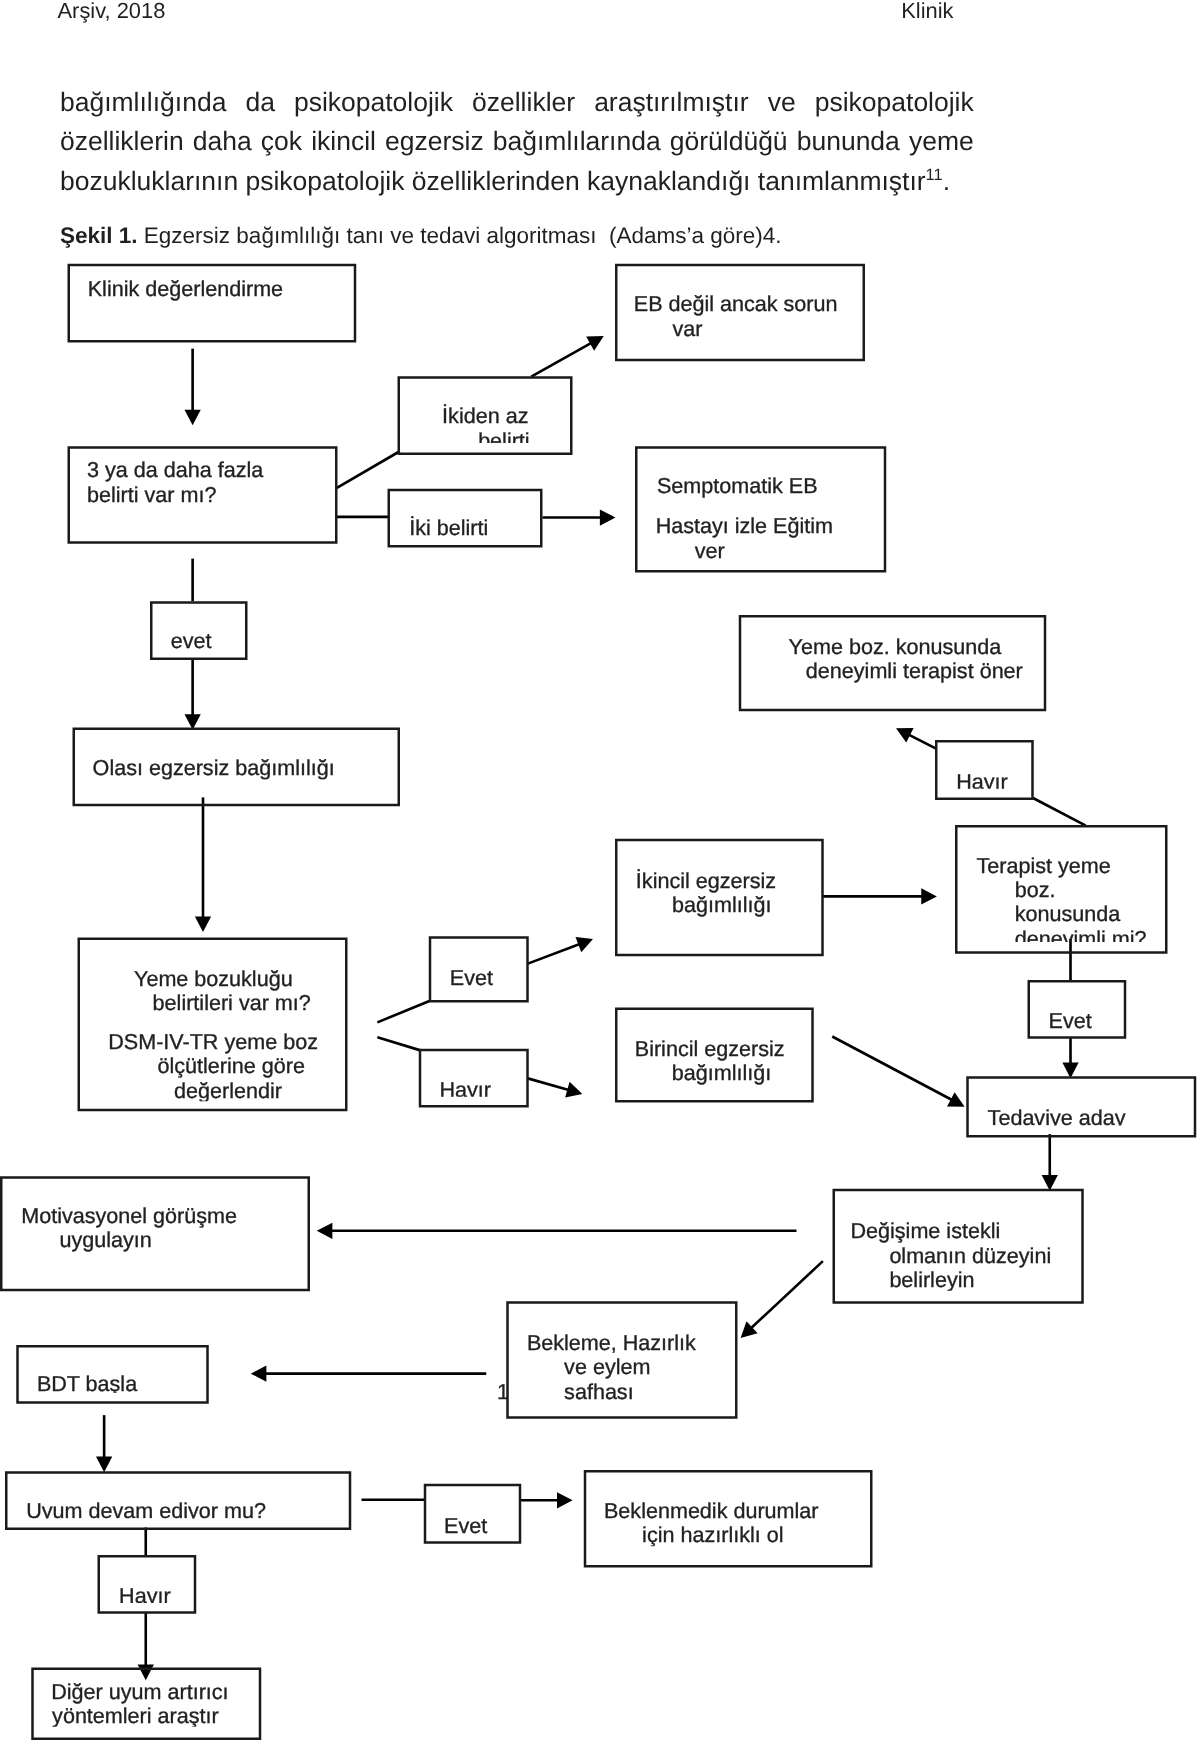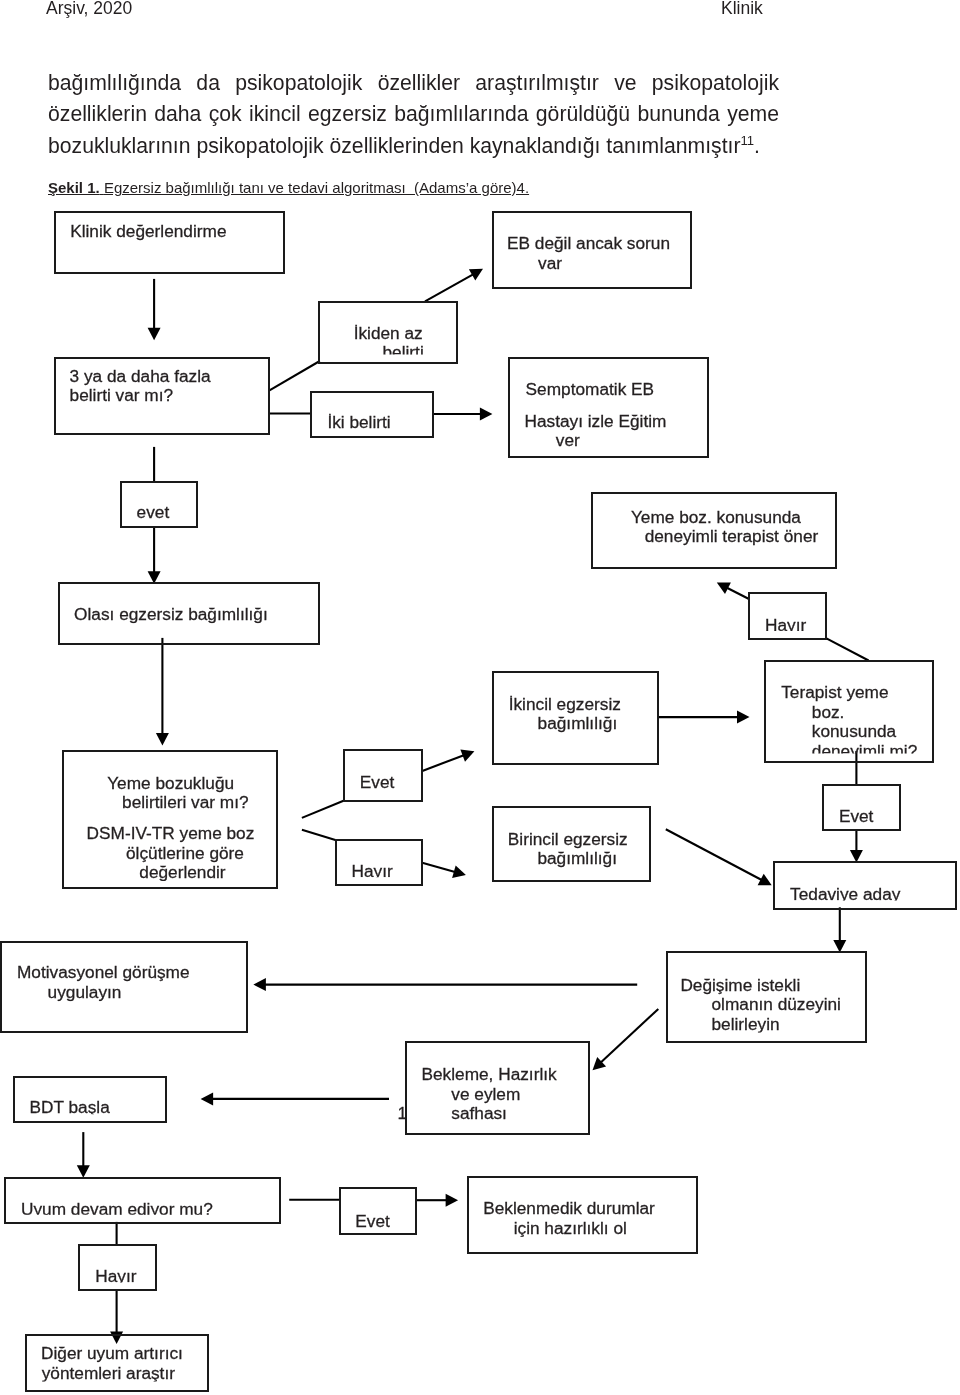--- a/index.html
+++ b/index.html
@@ -3,37 +3,37 @@
 <meta charset="utf-8">
 <style>
   html,body{margin:0;padding:0;background:#ffffff;}
   body{width:960px;height:1395px;overflow:hidden;
        font-family:"Liberation Sans",sans-serif;color:#231f20;
        -webkit-font-smoothing:antialiased;}
   #page{position:relative;width:960px;height:1395px;background:#ffffff;overflow:hidden;}
   .hdr{position:absolute;font-size:17.5px;line-height:17px;white-space:nowrap;}
   .para{position:absolute;font-size:21.2px;line-height:31.55px;text-align:justify;}
   .para sup{font-size:0.62em;vertical-align:super;line-height:0;}
-  .cap{position:absolute;font-size:15px;line-height:18px;white-space:pre;text-decoration:underline;}
+  .cap{position:absolute;font-size:18px;line-height:18px;white-space:pre;}
   .cap b{font-weight:bold;}
   #chart{position:absolute;left:0;top:0;width:780px;height:1395px;}
   .node{position:absolute;border:2.2px solid #1a1a1a;background:transparent;box-sizing:border-box;}
   svg#glyphs{position:absolute;left:0;top:0;width:960px;height:1395px;overflow:visible;}
   svg#glyphs text{font-family:"Liberation Sans",sans-serif;font-size:17.25px;fill:#231f20;
     stroke:#231f20;stroke-width:0.28;paint-order:stroke fill;}
   svg#edges{position:absolute;left:0;top:0;width:960px;height:1395px;overflow:visible;}
   svg#edges path{fill:none;stroke:#000;stroke-width:2.1;}
   svg#edges polygon{fill:#000;stroke:none;}
 </style>
 </head>
 <body>
 
 <div id="page">
 
-  <div class="hdr" style="left:46px;top:0.4px;">Arşiv, 2020</div>
+  <div class="hdr" style="left:46px;top:0.4px;">Arşiv, 2018</div>
   <div class="hdr" style="left:721px;top:0.4px;">Klinik</div>
 
   <div class="para" style="left:48px;top:66.8px;width:731px;"><span>bağımlılığında da psikopatolojik özellikler araştırılmıştır ve psikopatolojik özelliklerin daha çok ikincil egzersiz bağımlılarında görüldüğü bununda yeme bozukluklarının psikopatolojik özelliklerinden kaynaklandığı tanımlanmıştır</span><sup>11</sup>.</div>
 
   <div class="cap" style="left:48px;top:179px;"><b>Şekil 1.</b> <span>Egzersiz bağımlılığı tanı ve tedavi algoritması  (Adams’a göre)4.</span></div>
 
   <div id="chart">
     <svg id="edges" viewBox="0 0 960 1395">
         <g>
           <path d="M154.1,278.9 L154.10,328.90"></path>

